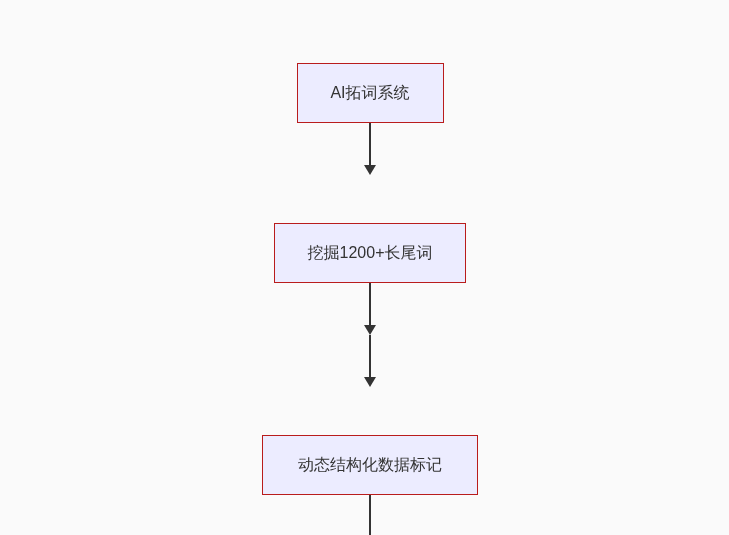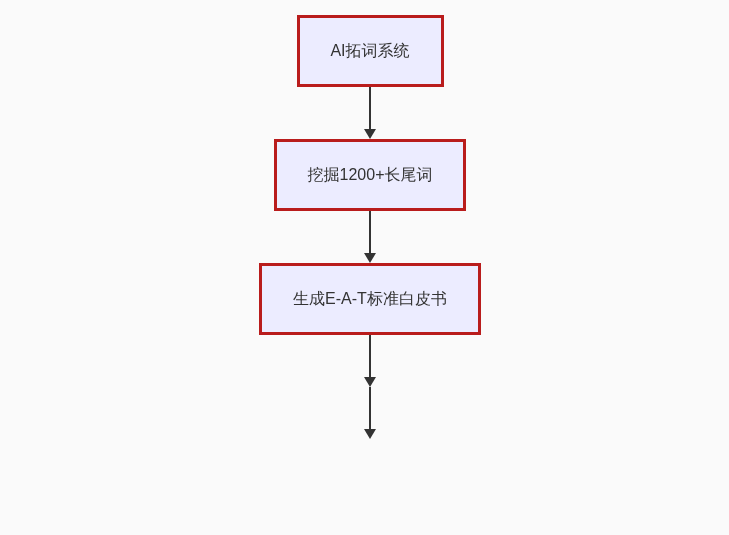--- a/index.html
+++ b/index.html
@@ -18,31 +18,32 @@
     position: absolute;
     left: 370px;
     top: 15px;
     transform: translateX(-50%);
     display: flex;
     flex-direction: column;
     align-items: center;
   }
   .flow-node {
     box-sizing: border-box;
-    height: 72px;
+    height: 60px;
     background: #ECECFF;
-    border: 3px solid #b91c1c;
+    border: 1px solid #b91c1c;
     color: #333333;
     font-size: 16px;
     display: flex;
     align-items: center;
     justify-content: center;
     text-align: center;
     white-space: nowrap;
     padding: 0 10px;
+    margin-top: 48px;
   }
   .flow-node.n1 { width: 147px; }
   .flow-node.n2 { width: 192px; }
   .flow-node.n3 { width: 222px; }
   .flow-node.n4 { width: 216px; }
   .flow-node.n5 { width: 230px; }
   .flow-arrow {
     height: 52px;
     display: flex;
     flex-direction: column;
@@ -77,29 +78,29 @@
 
   <div class="flow-node n2">
     <span>挖掘1200+长尾词</span>
   </div>
 
   <div class="flow-arrow">
     <div class="shaft"></div>
     <div class="head"></div>
   </div>
 
-  <div class="flow-node n3">
-    <span>生成E-A-T标准白皮书</span>
-  </div>
 
   <div class="flow-arrow">
     <div class="shaft"></div>
     <div class="head"></div>
   </div>
 
+  <div class="flow-node n4">
+    <span>动态结构化数据标记</span>
+  </div>
 
   <div class="flow-arrow">
     <div class="shaft"></div>
     <div class="head"></div>
   </div>
 
 
 </div>
 
 </body></html>

